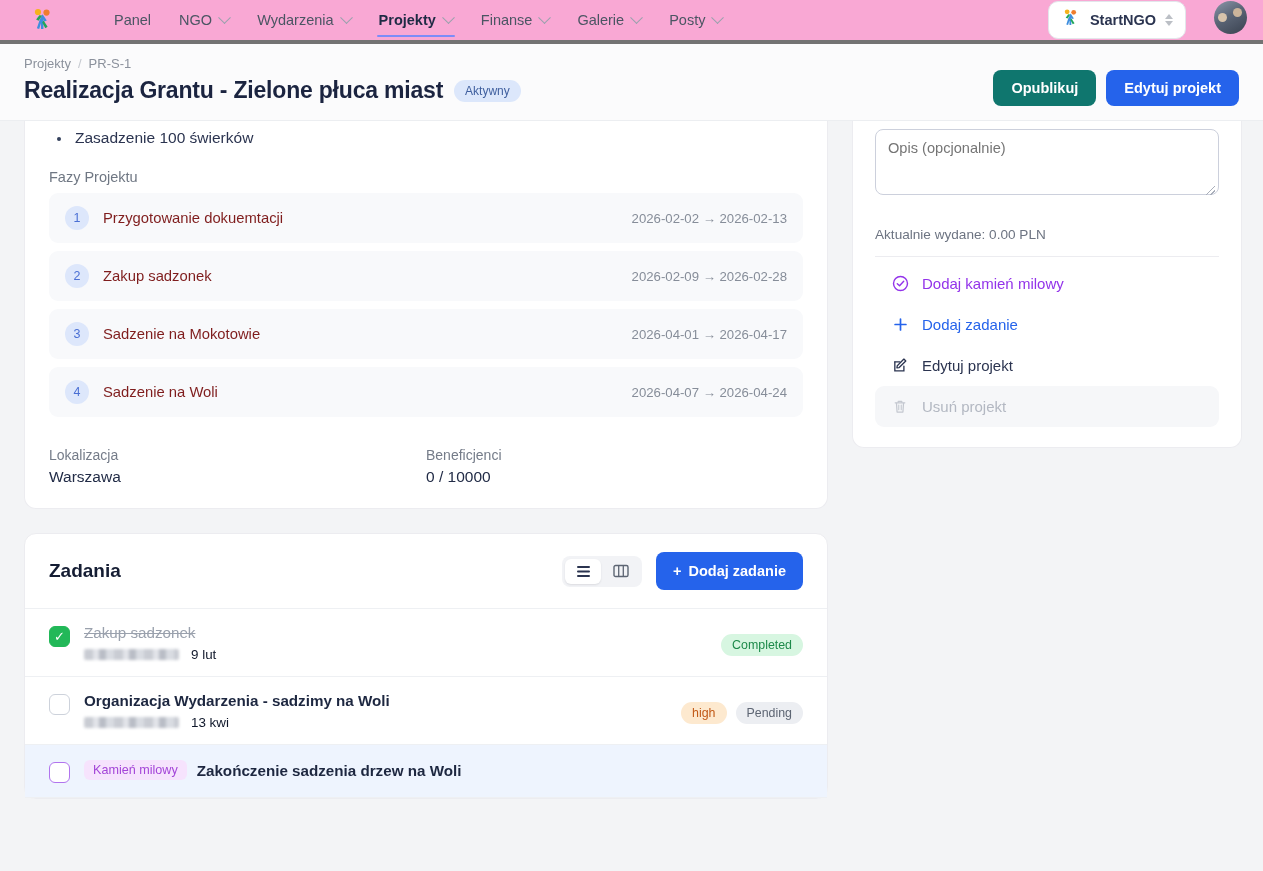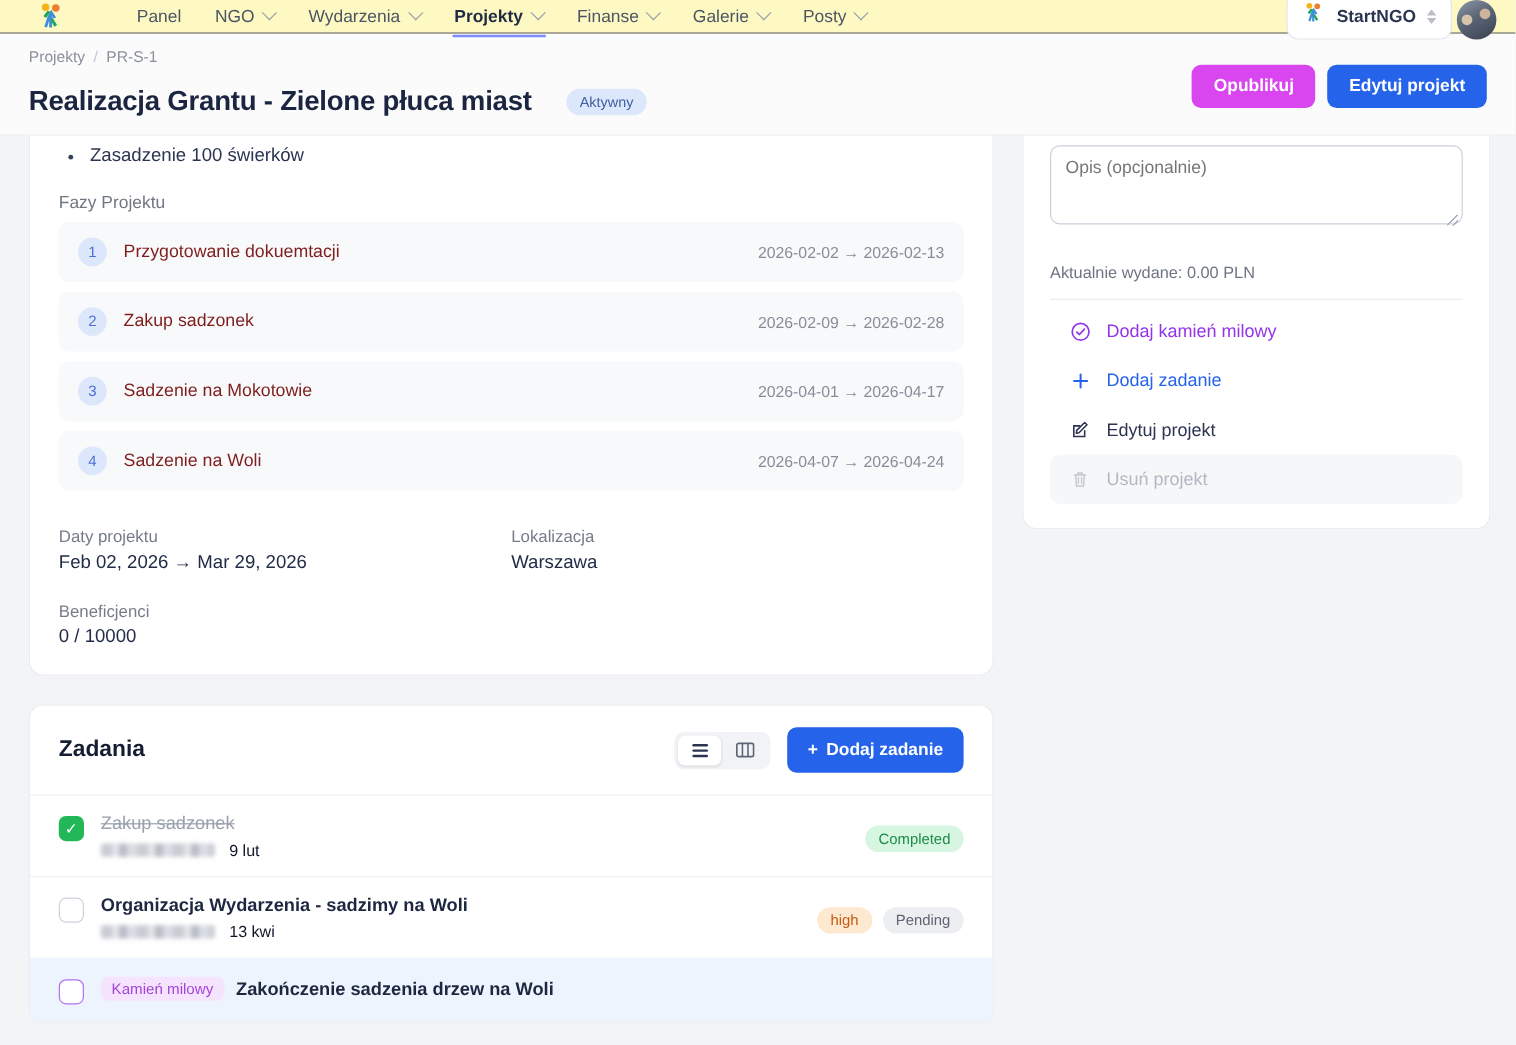--- a/index.html
+++ b/index.html
@@ -6,23 +6,23 @@
   html, body {
     width: 1263px; height: 871px;
     background: #f3f4f6;
     font-family: "Liberation Sans", sans-serif;
     overflow: hidden;
     color: #1f2a44;
   }
 
   
   .topnav {
-    height: 28px;
-    background: #fef9c3;
-    border-bottom: 1px solid #737373;
+    height: 44px;
+    background: #f9a8d4;
+    border-bottom: 4px solid #737373;
     display: flex;
     align-items: center;
     padding: 0 16px 0 28px;
     position: relative;
   }
   .brand-logo { width: 30px; height: 30px; display:flex; align-items:center; justify-content:center; }
   .nav-items { display: flex; align-items: center; gap: 0px; margin-left: 42px; }
   .nav-item {
     position: relative;
     display: flex; align-items: center; gap: 6px;
@@ -38,21 +38,21 @@
     position: absolute;
     left: 12px; right: 12px; bottom: 1px;
     height: 2px; background: #7c8cf8; border-radius: 2px;
   }
   .caret {
     display:inline-block; width: 9px; height: 9px;
     border-right: 1.5px solid #9aa1ad; border-bottom: 1.5px solid #9aa1ad;
     transform: rotate(45deg) translate(-2px,-2px);
     margin-left: 2px;
   }
-  .nav-right { margin-left: auto; display: flex; align-items: flex-end; gap: 4px; }
+  .nav-right { margin-left: auto; display: flex; align-items: flex-start; gap: 28px; }
   .org-switcher {
     display: flex; align-items: center; gap: 9px;
     border: 1px solid #e3e6eb; border-radius: 10px;
     padding: 6px 12px; background: #fff; cursor: pointer;
   }
   .org-name { font-size: 14.5px; font-weight: 600; color: #2b3450; }
   .updown { display:flex; flex-direction:column; gap:2px; opacity:.45; }
   .updown i { display:block; width:0;height:0;border-left:4px solid transparent;border-right:4px solid transparent; }
   .updown i.u { border-bottom: 5px solid #6b7280; }
   .updown i.d { border-top: 5px solid #6b7280; }
@@ -73,30 +73,30 @@
   
   .pagehead {
     background: #fbfbfc;
     border-bottom: 1px solid #eceef1;
     padding: 12px 24px 14px 24px;
     display: flex; align-items: flex-start;
   }
   .crumbs { font-size: 13px; color: #8b919c; display: flex; gap: 7px; }
   .crumbs .sep { color: #c4c8cf; }
   .crumbs a { color: #8b919c; text-decoration: none; cursor: pointer; }
-  .title-row { display: flex; align-items: center; gap: 29px; margin-top: 16px; }
+  .title-row { display: flex; align-items: center; gap: 11px; margin-top: 6px; }
   .page-title { font-size: 23px; font-weight: 700; color: #1b2440; letter-spacing: -0.2px; }
   .badge-status {
     background: #dce7fb; color: #3f5f9e;
     font-size: 12px; padding: 4px 11px; border-radius: 11px; font-weight: 500;
   }
   .head-actions { margin-left: auto; display: flex; gap: 10px; padding-top: 14px; }
   .btn { border: none; border-radius: 8px; font-size: 14.5px; font-weight: 600;
          padding: 10px 18px; cursor: pointer; color: #fff; font-family: inherit; }
-  .btn-green { background: #d946ef; }
+  .btn-green { background: #0f766e; }
   .btn-blue  { background: #2563eb; }
 
   
   .content {
     display: flex; gap: 24px;
     padding: 0 24px;
     height: calc(871px - 44px - 83px);
     overflow: hidden;
   }
   .col-main { width: 804px; flex: none; }
@@ -325,24 +325,20 @@
         <div class="phase-name">Sadzenie na Mokotowie</div>
         <div class="phase-dates">2026-04-01 → 2026-04-17</div>
       </div>
       <div class="phase-row">
         <div class="phase-num">4</div>
         <div class="phase-name">Sadzenie na Woli</div>
         <div class="phase-dates">2026-04-07 → 2026-04-24</div>
       </div>
 
       <div class="meta-grid">
-        <div>
-          <div class="meta-k">Daty projektu</div>
-          <div class="meta-v">Feb 02, 2026 → Mar 29, 2026</div>
-        </div>
         <div>
           <div class="meta-k">Lokalizacja</div>
           <div class="meta-v">Warszawa</div>
         </div>
         <div>
           <div class="meta-k">Beneficjenci</div>
           <div class="meta-v">0 / 10000</div>
         </div>
       </div>
     </div>

